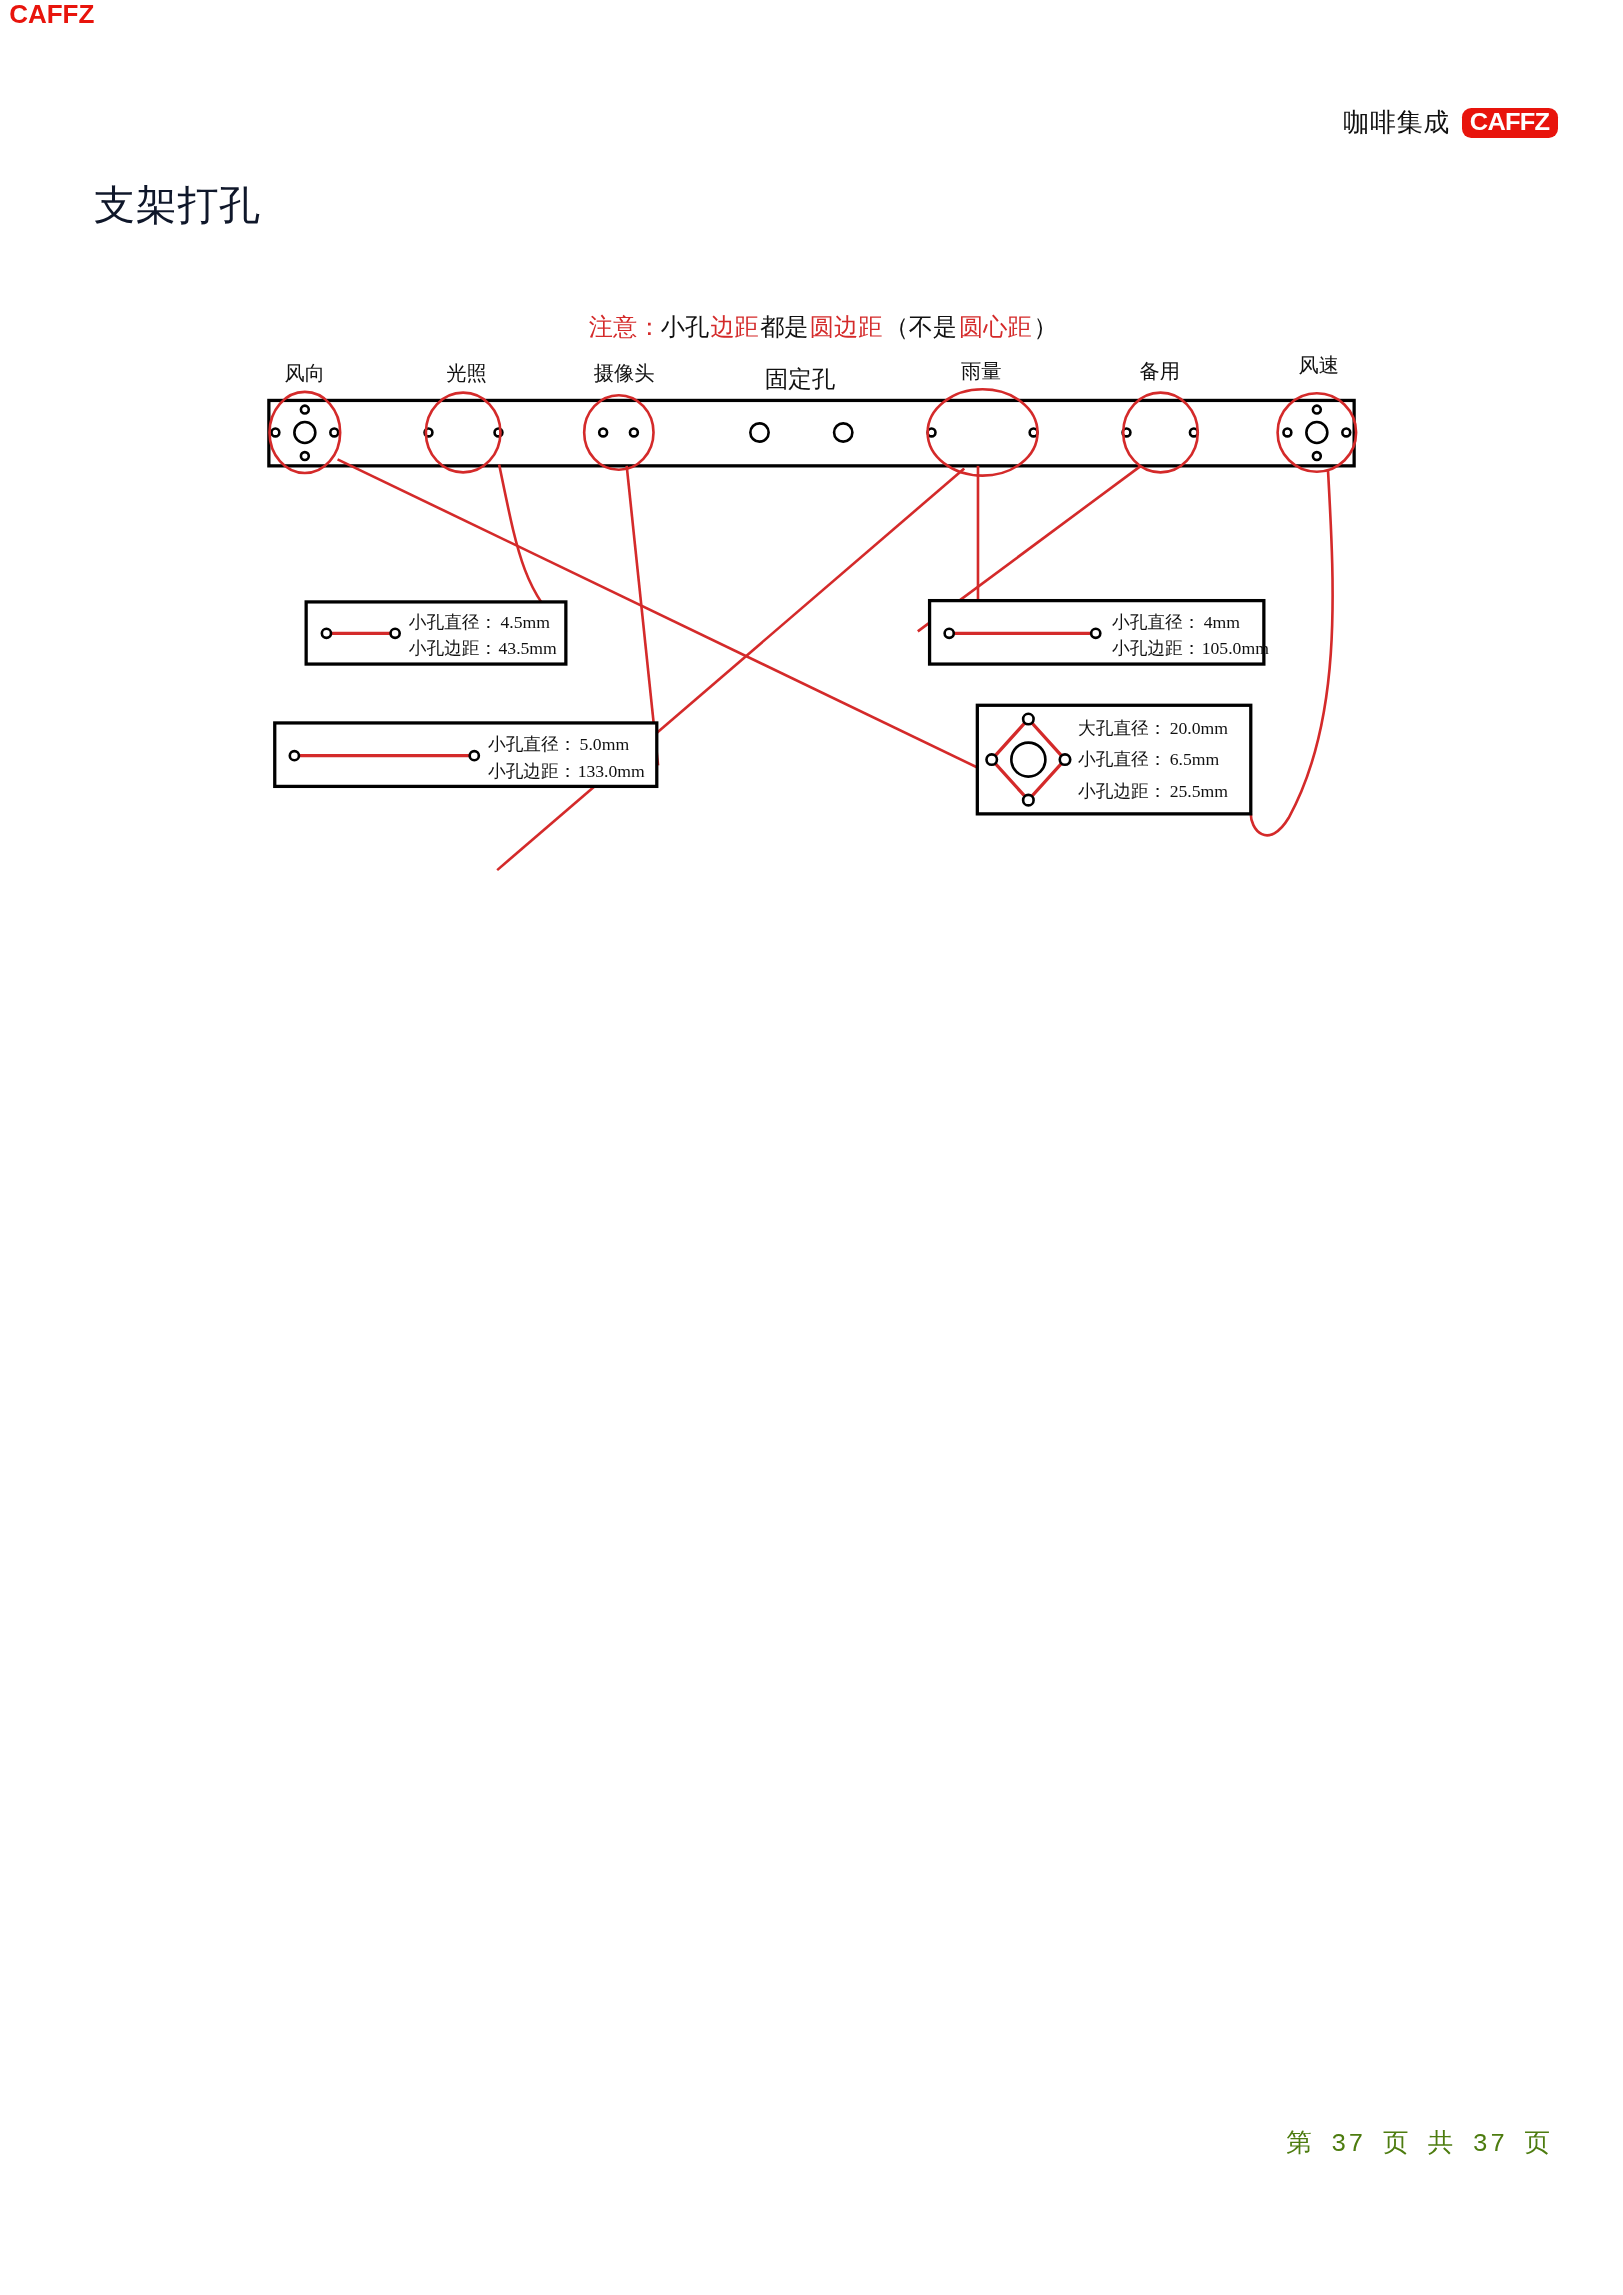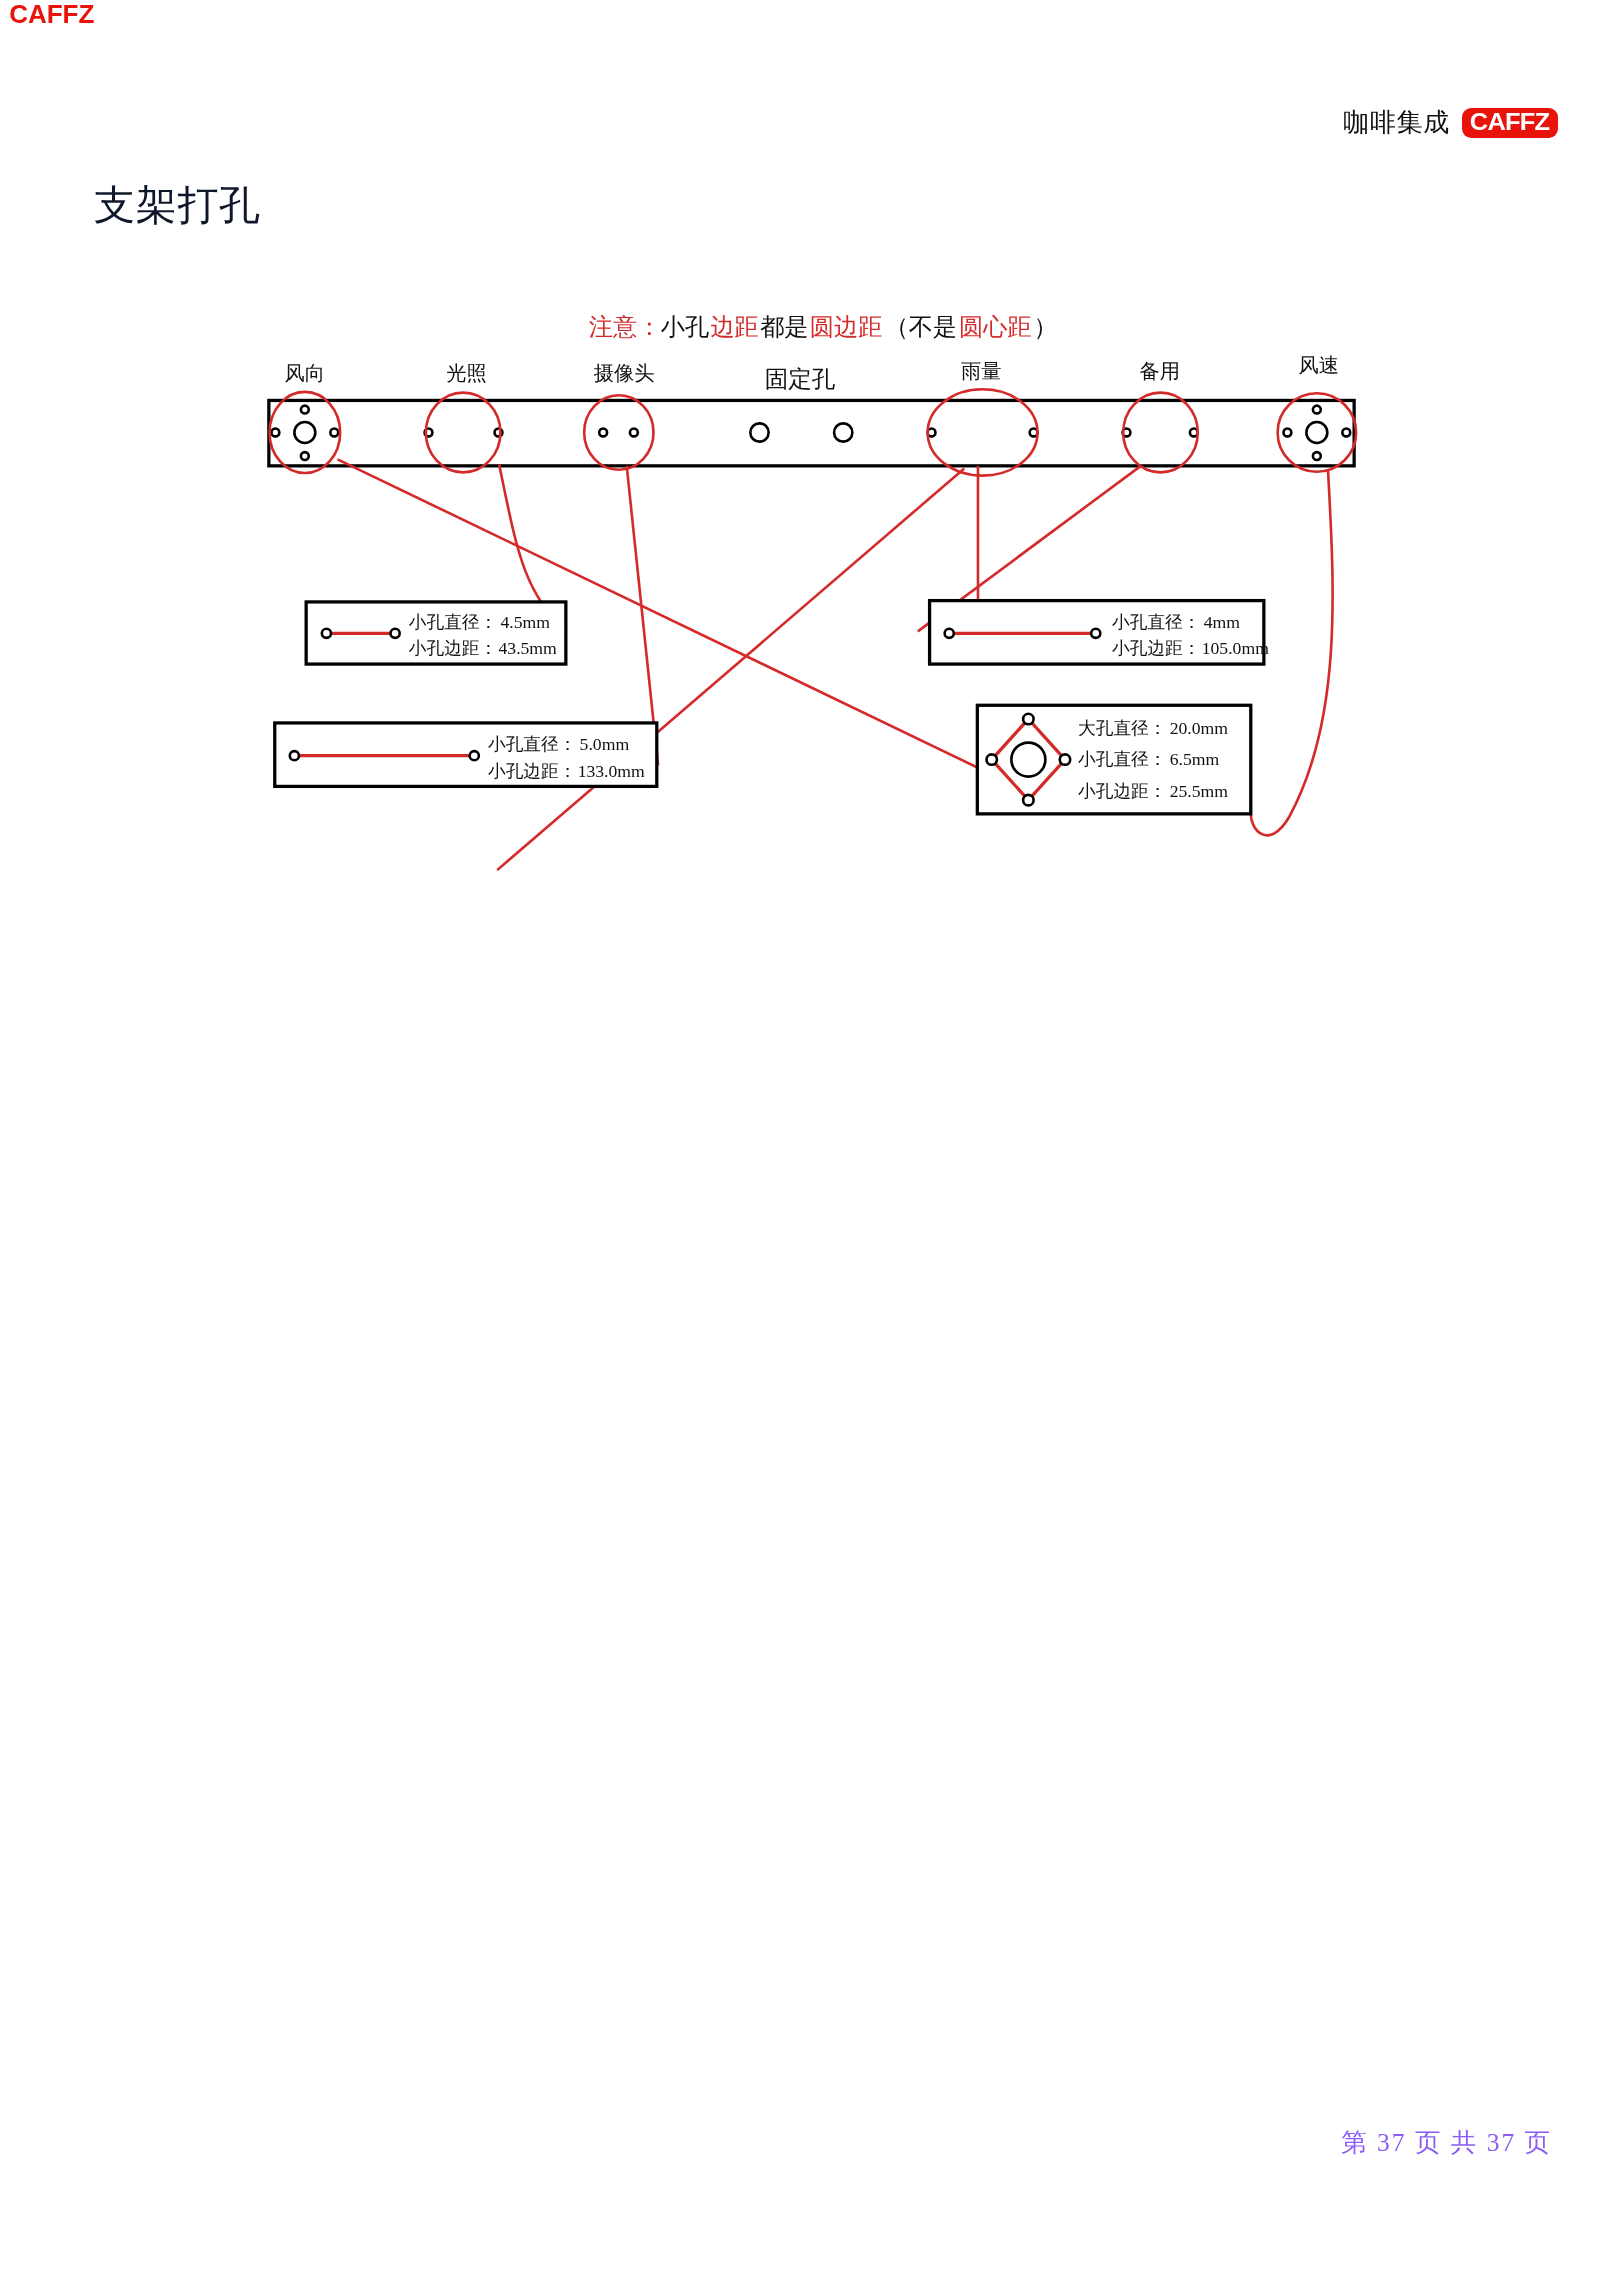--- a/index.html
+++ b/index.html
@@ -86,23 +86,23 @@
     top: 0;
     width: 1623px;
     height: 2295px;
   }
 
   
   #footer {
     position: absolute;
     right: 71px;
     top: 2125px;
-    font-family: Liberation Serif, serif;
+    font-family: Liberation Mono, monospace;
     font-size: 25.5px;
-    color: #8b5cf6;
+    color: #4d7c0f;
     letter-spacing: 2px;
     white-space: nowrap;
   }
 
   .svg-text-cjk {
     font-family: "Liberation Serif", "DejaVu Serif", serif;
   }
   .svg-text-mono {
     font-family: "Liberation Serif", "DejaVu Serif", serif;
   }

